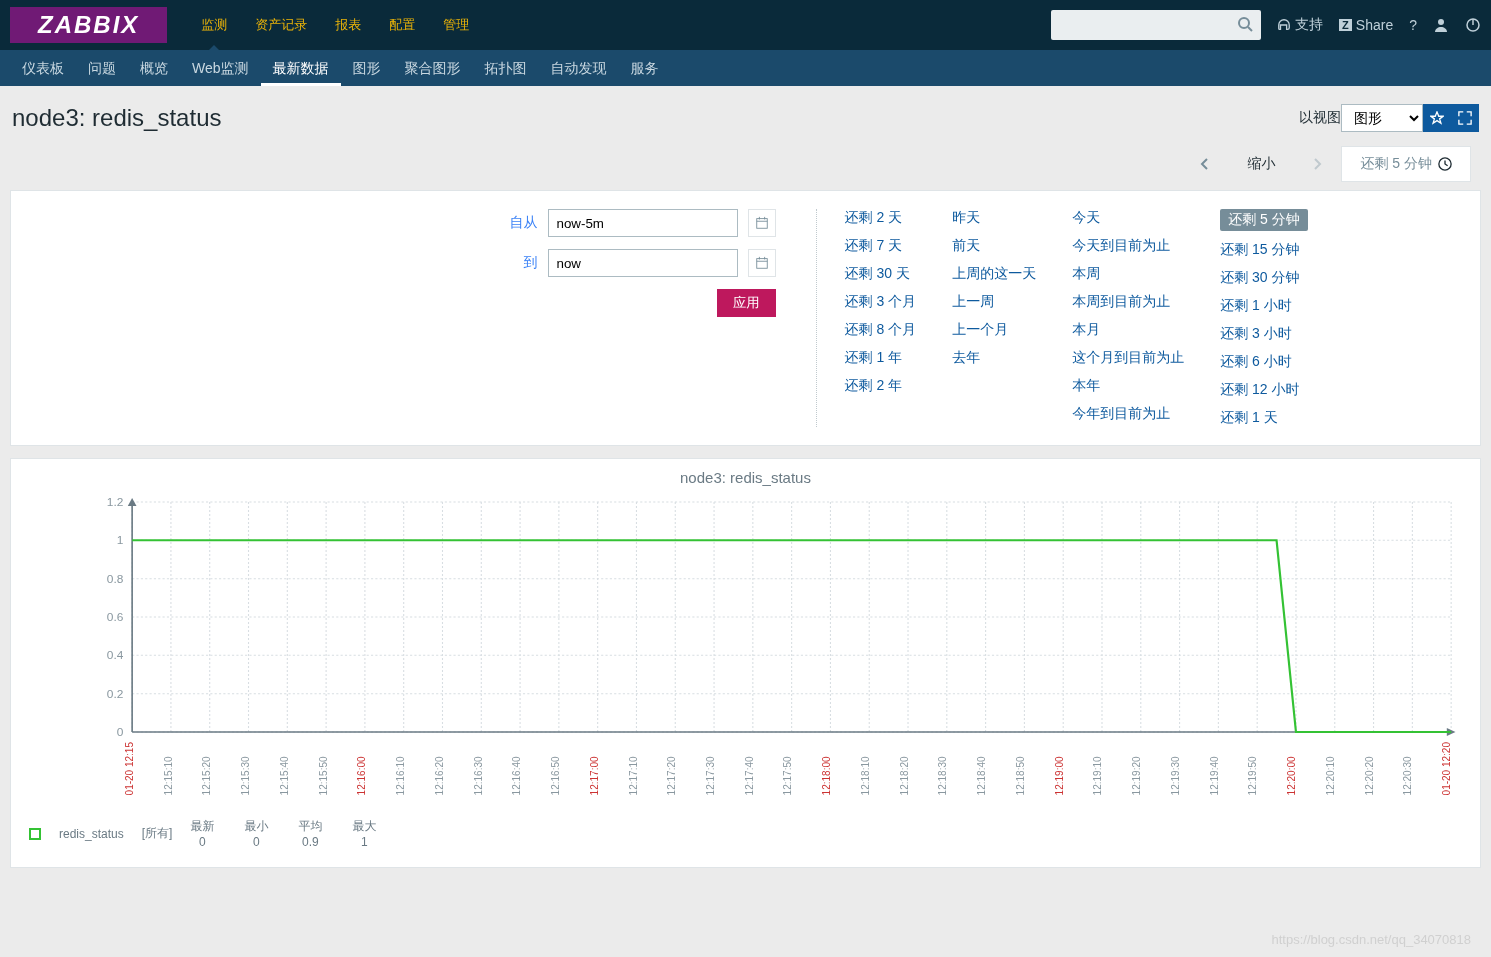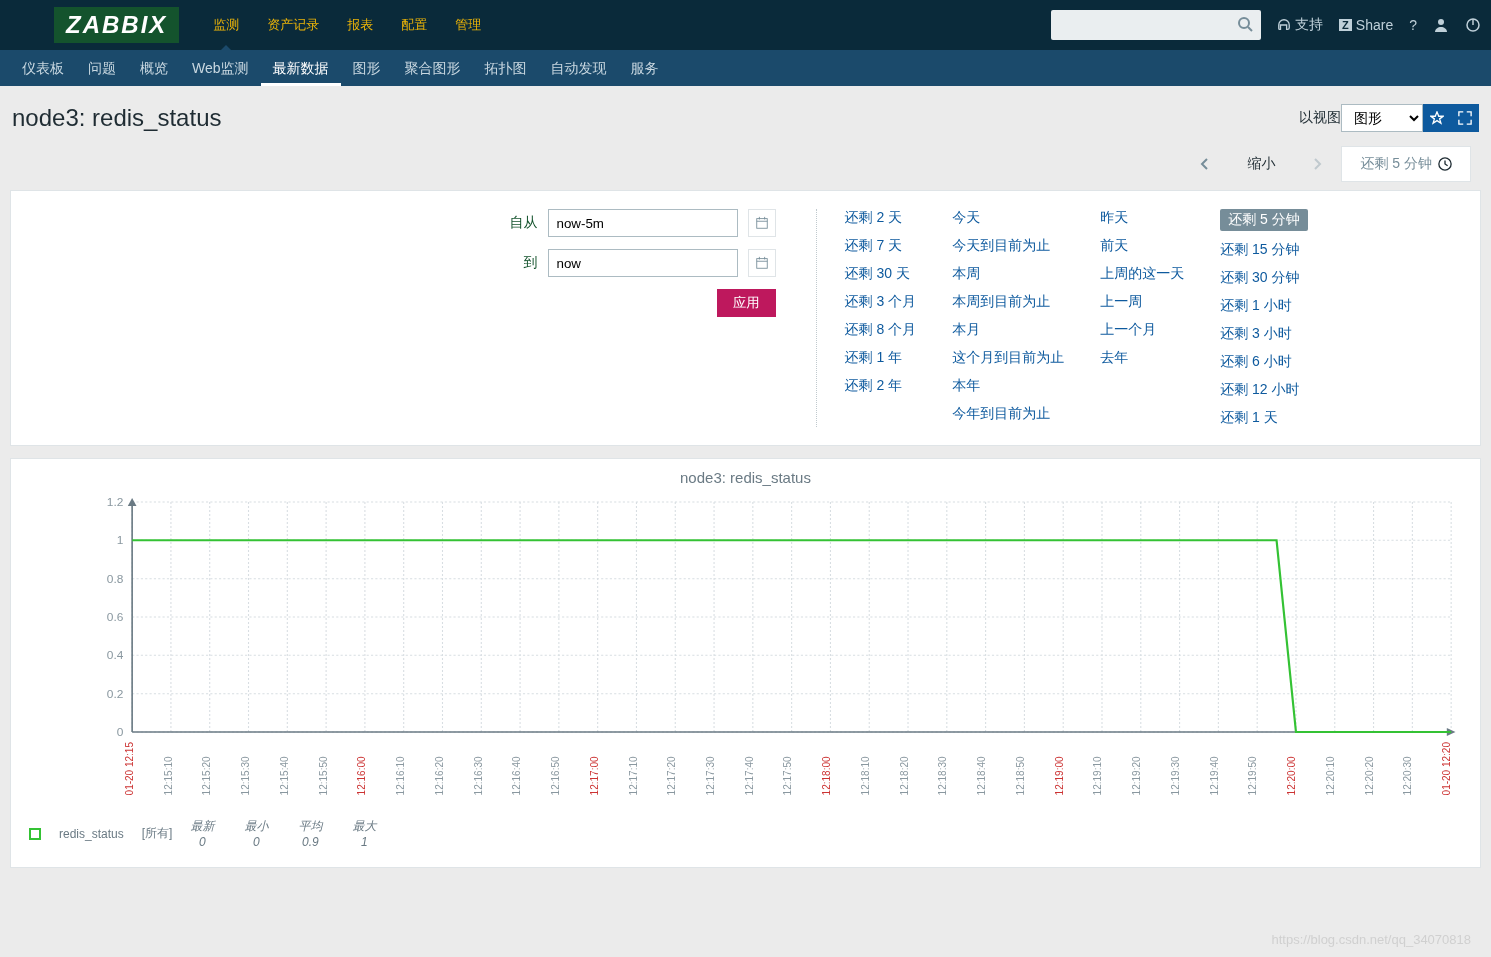--- a/index.html
+++ b/index.html
@@ -1,20 +1,20 @@
 <!DOCTYPE html>
 <html><head>
 <meta charset="utf-8">
 <style>
 * { margin: 0; padding: 0; box-sizing: border-box; }
 body { font-family: Arial, "Microsoft YaHei", sans-serif; background: #ebebeb; color: #1f2c33; font-size: 14px; }
 
 
 .topbar { background: #0a2a3a; height: 50px; display: flex; align-items: center; padding: 0 10px; }
-.logo { background: #14532d; color: #fff; font-weight: bold; font-size: 24px; padding: 4px 12px; letter-spacing: 2px; font-style: italic; margin-left: 44px; }
+.logo { background: #701a75; color: #fff; font-weight: bold; font-size: 24px; padding: 4px 28px; letter-spacing: 2px; font-style: italic; }
 .topnav { display: flex; margin-left: 20px; }
 .topnav a { color: #eab308; padding: 0 14px; height: 50px; line-height: 50px; cursor: pointer; font-size: 13px; }
 .topnav a.active { background: #0a2a3a; position: relative; }
 .topnav a.active::after { content: ''; position: absolute; bottom: -1px; left: 50%; transform: translateX(-50%); border: 6px solid transparent; border-bottom-color: #1b4a6b; }
 .topright { margin-left: auto; display: flex; align-items: center; gap: 16px; }
 .search-box { background: #eaeef0; border: none; height: 30px; width: 210px; border-radius: 2px; padding: 0 30px 0 10px; position: relative; }
 .search-wrap { position: relative; }
 .search-wrap .sicon { position: absolute; right: 8px; top: 6px; color: #768d99; }
 .top-icon { color: #bfd0d9; cursor: pointer; display: flex; align-items: center; gap: 4px; font-size: 14px; }
 
@@ -34,38 +34,38 @@
 .timenav { display: flex; justify-content: flex-end; align-items: center; padding: 0 0 8px 0; gap: 0; }
 .timenav .tn-btn { padding: 8px 18px; color: #768d99; cursor: pointer; background: #fff; border: 1px solid #dfe4e7; display: flex; align-items: center; gap: 6px; }
 .timenav .tn-btn.nav { background: transparent; border: none; font-size: 18px; }
 .timenav .tn-btn.label { background: transparent; border: none; color: #1f2c33; }
 
 
 .panel { background: #fff; border: 1px solid #dfe4e7; margin: 0 10px 12px 10px; }
 .filter { display: flex; padding: 18px 24px; }
 .filter-left { flex: 0 0 55%; display: flex; flex-direction: column; align-items: flex-end; gap: 12px; padding-right: 40px; border-right: 1px dotted #c0c9ce; }
 .frow { display: flex; align-items: center; gap: 10px; }
-.frow label { color: #14532d; }
+.frow label { color: #3b82f6; }
 .frow input { height: 28px; width: 190px; border: 1px solid #acbbc2; padding: 0 8px; }
 .cal-btn { width: 28px; height: 28px; border: 1px solid #dfe4e7; background: #fff; color: #768d99; cursor: pointer; display: flex; align-items: center; justify-content: center; }
 .apply-btn { background: #be185d; color: #fff; border: none; height: 28px; padding: 0 16px; cursor: pointer; }
 .filter-right { flex: 1; display: flex; padding-left: 28px; gap: 36px; }
 .fcol { display: flex; flex-direction: column; gap: 10px; }
 .fcol a { color: #0e5a9e; cursor: pointer; white-space: nowrap; }
 .fcol a.sel { background: #768d99; color: #fff; padding: 2px 8px; border-radius: 2px; }
 
 
 .chart-panel { background: #fff; border: 1px solid #dfe4e7; margin: 0 10px 12px 10px; padding: 10px 18px 18px 18px; }
 .chart-title { text-align: center; color: #6a7a84; font-size: 15px; margin-bottom: 6px; font-family: "Segoe UI", Arial; }
 .chart-area { position: relative; height: 290px; }
 .chart-svg { width: 100%; height: 100%; }
 .legend { display: flex; align-items: center; gap: 18px; margin-top: 36px; font-size: 12px; color: #6a7a84; }
 .legend .sw { width: 12px; height: 12px; background: #fff; border: 2px solid #34c234; display: inline-block; }
 .legend-stats { display: flex; gap: 30px; }
-.legend-stats .col { text-align: center; font-style: italic; }
+.legend-stats .col { text-align: center; }
 .legend-stats .col .h { font-size: 12px; }
 .legend-stats .col .v { font-size: 12px; }
 
 .xticks { position: absolute; left: 95px; right: 10px; top: 250px; display: flex; justify-content: space-between; }
 .xticks span { font-size: 10px; color: #8a98a0; writing-mode: vertical-rl; transform: rotate(180deg); }
 .xticks span.red { color: #cc3333; }
 
 .watermark { position: fixed; right: 20px; bottom: 10px; color: #d0d0d0; font-size: 13px; }
 </style>
 </head>
@@ -204,37 +204,37 @@
     <div class="filter-right">
       <div class="fcol" id="pcol1">
           <a>还剩 2 天</a>
           <a>还剩 7 天</a>
           <a>还剩 30 天</a>
           <a>还剩 3 个月</a>
           <a>还剩 8 个月</a>
           <a>还剩 1 年</a>
           <a>还剩 2 年</a>
         </div>
+      <div class="fcol" id="pcol2">
+          <a>昨天</a>
+          <a>前天</a>
+          <a>上周的这一天</a>
+          <a>上一周</a>
+          <a>上一个月</a>
+          <a>去年</a>
+        </div>
       <div class="fcol" id="pcol3">
           <a>今天</a>
           <a>今天到目前为止</a>
           <a>本周</a>
           <a>本周到目前为止</a>
           <a>本月</a>
           <a>这个月到目前为止</a>
           <a>本年</a>
           <a>今年到目前为止</a>
-        </div>
-      <div class="fcol" id="pcol2">
-          <a>昨天</a>
-          <a>前天</a>
-          <a>上周的这一天</a>
-          <a>上一周</a>
-          <a>上一个月</a>
-          <a>去年</a>
         </div>
       <div class="fcol" id="pcol4">
           <a class="sel">还剩 5 分钟</a>
           <a>还剩 15 分钟</a>
           <a>还剩 30 分钟</a>
           <a>还剩 1 小时</a>
           <a>还剩 3 小时</a>
           <a>还剩 6 小时</a>
           <a>还剩 12 小时</a>
           <a>还剩 1 天</a>

